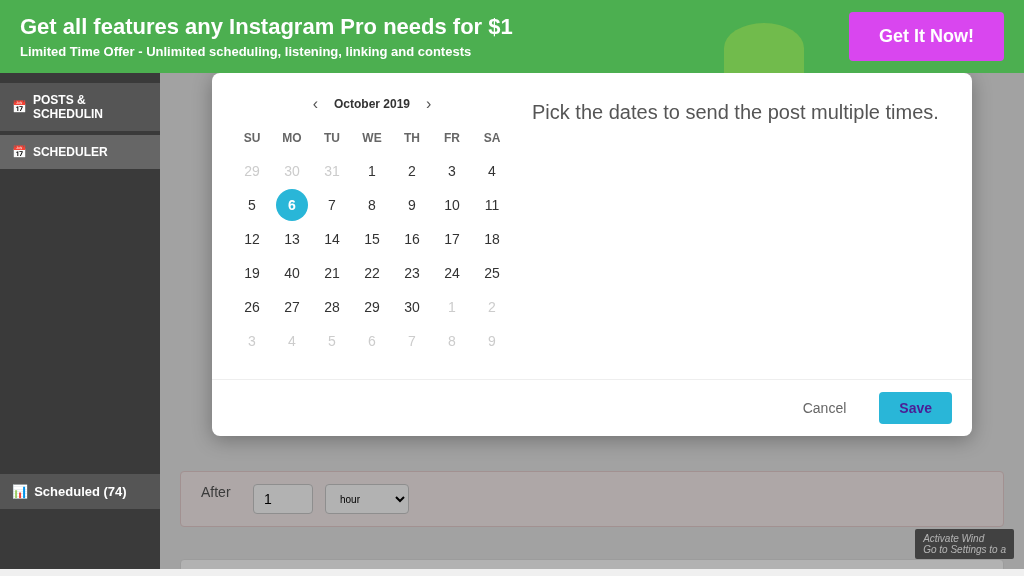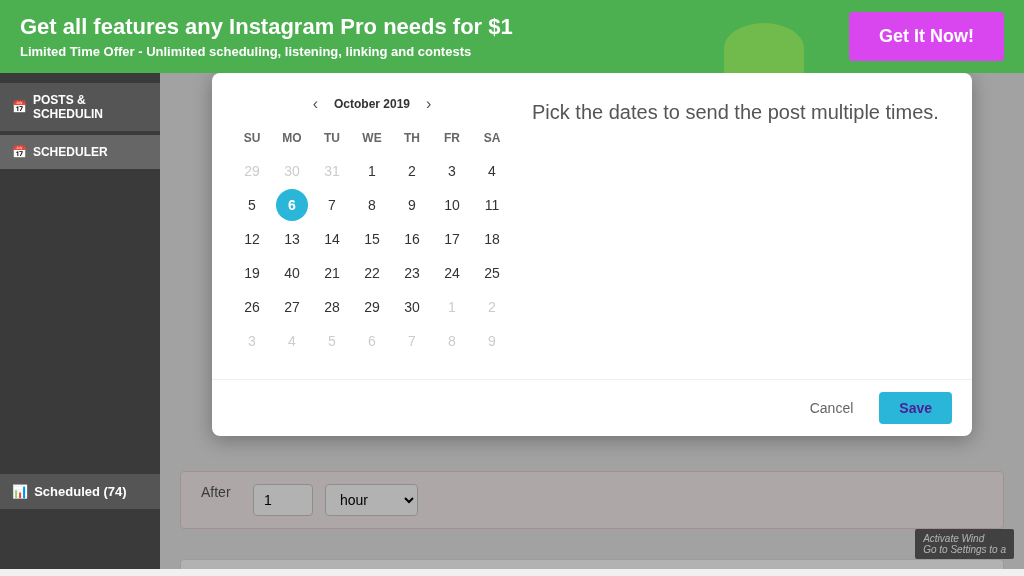--- a/index.html
+++ b/index.html
@@ -222,21 +222,21 @@
       font-size: 20px;
       color: #555;
     }
 
     
     .modal-footer {
       display: flex;
       justify-content: flex-end;
       padding: 12px 20px;
       border-top: 1px solid #eee;
-      gap: 10px;
+      gap: 17px;
     }
 
     .cancel-btn {
       background: transparent;
       border: none;
       color: #666;
       padding: 8px 16px;
       cursor: pointer;
       font-size: 14px;
       border-radius: 4px;
@@ -276,21 +276,21 @@
       border: 1px solid #ccc;
       padding: 6px 10px;
       width: 60px;
       font-size: 14px;
       border-radius: 4px;
     }
 
     .hour-select {
       border: 1px solid #ccc;
       padding: 6px 28px 6px 10px;
-      font-size: 14px;
+      font-size: 10px;
       border-radius: 4px;
       appearance: auto;
       background: white;
     }
 
     
     .link-post-section {
       position: absolute;
       left: 20px; right: 20px;
       background: white;

